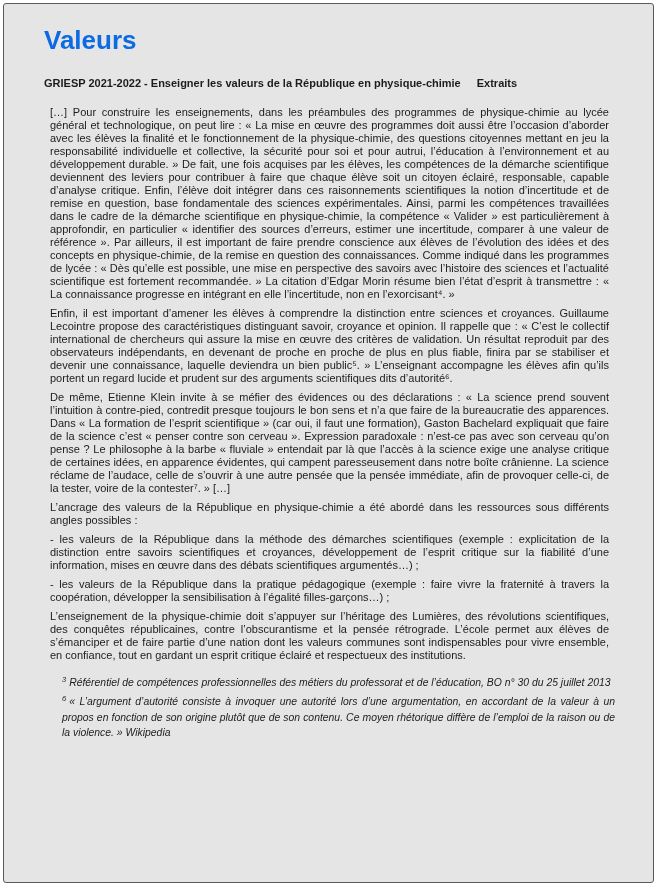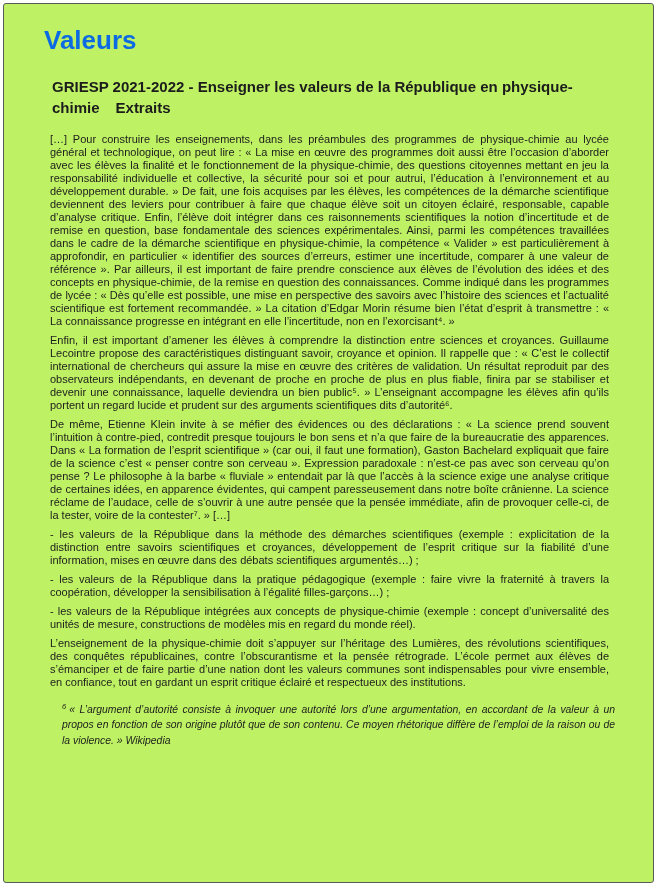--- a/index.html
+++ b/index.html
@@ -11,39 +11,39 @@
     font-family: "Liberation Sans", "DejaVu Sans", sans-serif;
   }
   .page {
     position: absolute;
     left: 3px;
     top: 3px;
     width: 651px;
     height: 880px;
     border: 1px solid #5a5a5a;
     border-radius: 3px;
-    background: #bef264;
+    background: #e5e5e5;
     box-sizing: border-box;
     overflow: hidden;
   }
   .content {
     padding: 22px 38px 0 40px;
   }
   .doc-title {
     font-size: 26px;
     font-weight: bold;
     color: #0c6be2;
     margin: 0 0 21px 0;
     line-height: 1.1;
   }
   .subtitle {
-    font-size: 15px;
+    font-size: 11px;
     font-weight: bold;
     color: #1c1c1c;
-    margin: 0 0 15px 8px;
+    margin: 0 0 15px 0;
     line-height: 1.4;
     white-space: pre-wrap;
   }
   .subtitle-right {
     margin-left: 16px;
   }
   .body-text p {
     margin: 6px;
     font-size: 11px;
     line-height: 13px;
@@ -75,25 +75,26 @@
   <div class="content">
 
     <h1 class="doc-title">Valeurs</h1>
 
     <p class="subtitle"><span>GRIESP 2021-2022 - Enseigner les valeurs de la République en physique-chimie</span><span class="subtitle-right">Extraits</span></p>
 
     <div class="body-text">
       <p>[…] Pour construire les enseignements, dans les préambules des programmes de physique-chimie au lycée général et technologique, on peut lire : « La mise en œuvre des programmes doit aussi être l’occasion d’aborder avec les élèves la finalité et le fonctionnement de la physique-chimie, des questions citoyennes mettant en jeu la responsabilité individuelle et collective, la sécurité pour soi et pour autrui, l’éducation à l’environnement et au développement durable. » De fait, une fois acquises par les élèves, les compétences de la démarche scientifique deviennent des leviers pour contribuer à faire que chaque élève soit un citoyen éclairé, responsable, capable d’analyse critique. Enfin, l’élève doit intégrer dans ces raisonnements scientifiques la notion d’incertitude et de remise en question, base fondamentale des sciences expérimentales. Ainsi, parmi les compétences travaillées dans le cadre de la démarche scientifique en physique-chimie, la compétence « Valider » est particulièrement à approfondir, en particulier « identifier des sources d’erreurs, estimer une incertitude, comparer à une valeur de référence ». Par ailleurs, il est important de faire prendre conscience aux élèves de l’évolution des idées et des concepts en physique-chimie, de la remise en question des connaissances. Comme indiqué dans les programmes de lycée : « Dès qu’elle est possible, une mise en perspective des savoirs avec l’histoire des sciences et l’actualité scientifique est fortement recommandée. » La citation d’Edgar Morin résume bien l’état d’esprit à transmettre : « La connaissance progresse en intégrant en elle l’incertitude, non en l’exorcisant⁴. »</p>
       <p>Enfin, il est important d’amener les élèves à comprendre la distinction entre sciences et croyances. Guillaume Lecointre propose des caractéristiques distinguant savoir, croyance et opinion. Il rappelle que : « C’est le collectif international de chercheurs qui assure la mise en œuvre des critères de validation. Un résultat reproduit par des observateurs indépendants, en devenant de proche en proche de plus en plus fiable, finira par se stabiliser et devenir une connaissance, laquelle deviendra un bien public⁵. » L’enseignant accompagne les élèves afin qu’ils portent un regard lucide et prudent sur des arguments scientifiques dits d’autorité⁶.</p>
       <p>De même, Etienne Klein invite à se méfier des évidences ou des déclarations : « La science prend souvent l’intuition à contre-pied, contredit presque toujours le bon sens et n’a que faire de la bureaucratie des apparences. Dans « La formation de l’esprit scientifique » (car oui, il faut une formation), Gaston Bachelard expliquait que faire de la science c’est « penser contre son cerveau ». Expression paradoxale : n’est-ce pas avec son cerveau qu’on pense ? Le philosophe à la barbe « fluviale » entendait par là que l’accès à la science exige une analyse critique de certaines idées, en apparence évidentes, qui campent paresseusement dans notre boîte crânienne. La science réclame de l’audace, celle de s’ouvrir à une autre pensée que la pensée immédiate, afin de provoquer celle-ci, de la tester, voire de la contester⁷. » […]</p>
+      <p>L’ancrage des valeurs de la République en physique-chimie a été abordé dans les ressources sous différents angles possibles :</p>
       <p>- les valeurs de la République dans la méthode des démarches scientifiques (exemple : explicitation de la distinction entre savoirs scientifiques et croyances, développement de l’esprit critique sur la fiabilité d’une information, mises en œuvre dans des débats scientifiques argumentés…) ;</p>
       <p>- les valeurs de la République dans la pratique pédagogique (exemple : faire vivre la fraternité à travers la coopération, développer la sensibilisation à l’égalité filles-garçons…) ;</p>
-      <p>- les valeurs de la République intégrées aux concepts de physique-chimie (exemple : concept d’universalité des unités de mesure, constructions de modèles mis en regard du monde réel).</p>
       <p>L’enseignement de la physique-chimie doit s’appuyer sur l’héritage des Lumières, des révolutions scientifiques, des conquêtes républicaines, contre l’obscurantisme et la pensée rétrograde. L’école permet aux élèves de s’émanciper et de faire partie d’une nation dont les valeurs communes sont indispensables pour vivre ensemble, en confiance, tout en gardant un esprit critique éclairé et respectueux des institutions.</p>
     </div>
 
     <div class="footnotes">
+      <p><sup class="fn-marker">3</sup><span>Référentiel de compétences professionnelles des métiers du professorat et de l’éducation, BO n° 30 du 25 juillet 2013</span></p>
       <p><sup class="fn-marker">6</sup><span>« L’argument d’autorité consiste à invoquer une autorité lors d’une argumentation, en accordant de la valeur à un propos en fonction de son origine plutôt que de son contenu. Ce moyen rhétorique diffère de l’emploi de la raison ou de la violence. » Wikipedia</span></p>
 
     </div>
 
   </div>
 </div>
 
 </body></html>

